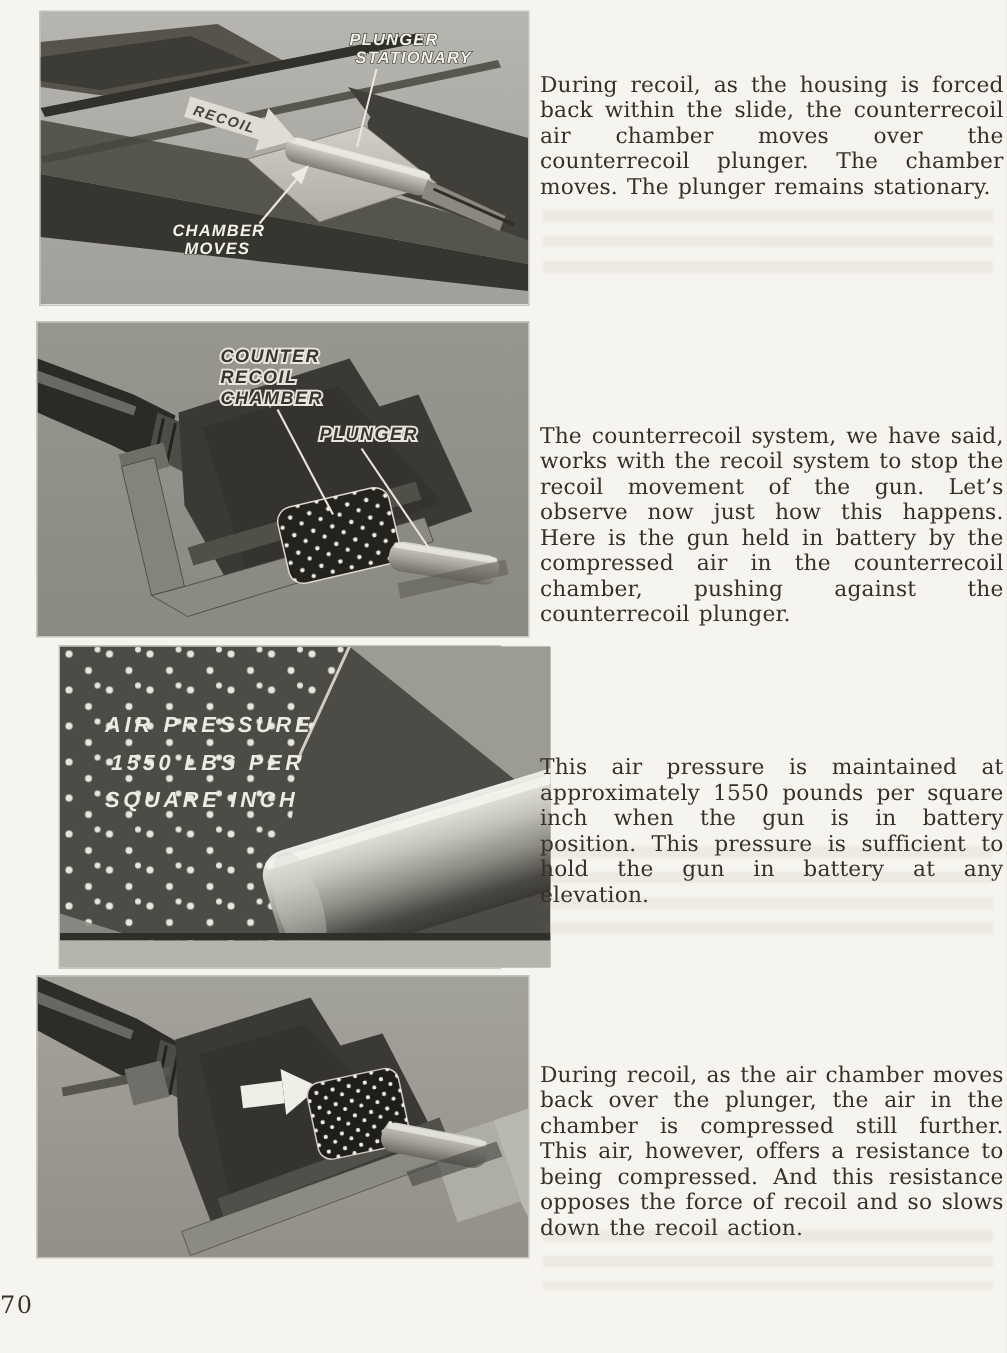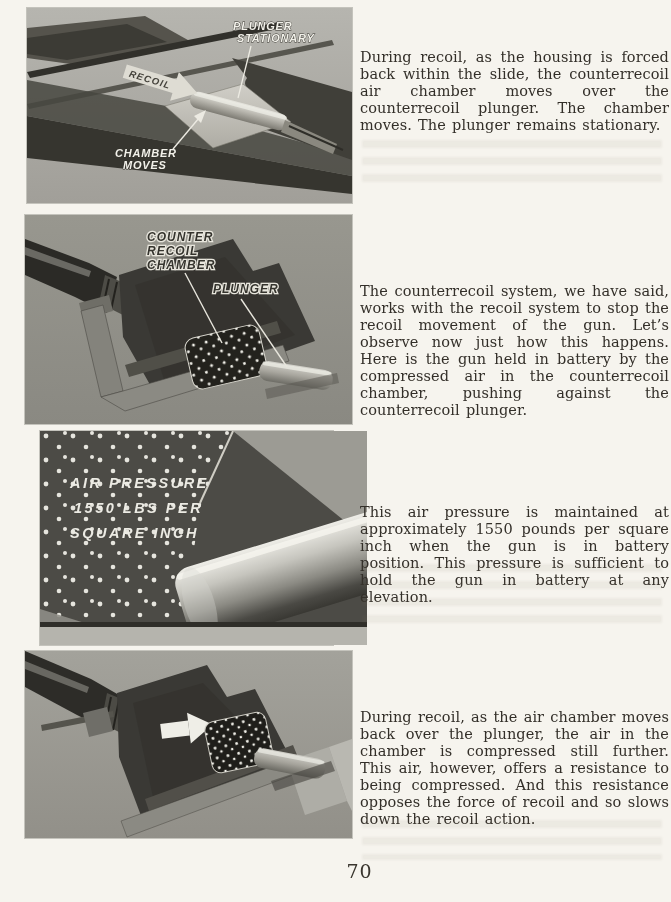--- a/index.html
+++ b/index.html
@@ -2,22 +2,22 @@
 <html><head>
 <meta charset="utf-8">
 <style>
   html,body{margin:0;padding:0;background:#e9e7e1;}
   .page{position:relative;width:671px;height:902px;background:#f6f4ee;overflow:hidden;
         font-family:"DejaVu Serif","Liberation Serif",serif;}
   .fig{position:absolute;box-shadow:0 0 0 1px rgba(70,68,60,.28);}
   .fig svg{display:block;}
   .para{position:absolute;left:360px;width:309px;font-size:14.5px;line-height:17px;
          text-align:justify;color:#332f29;letter-spacing:.1px;word-spacing:1.4px;}
-  .pageno{position:absolute;left:0;right:0;top:860px;text-align:center;
-          font-size:19px;color:#3a362f;letter-spacing:1px;margin-left:48px;}
+  .pageno{position:absolute;left:0;right:0;top:860px;
+          font-size:16px;color:#3a362f;letter-spacing:1px;}
   .ghost{position:absolute;left:362px;width:300px;filter:blur(1.1px);opacity:.5;
          background:repeating-linear-gradient(to bottom,
             rgba(0,0,0,0) 0px, rgba(0,0,0,0) 4px,
             rgba(124,112,92,.16) 4px, rgba(124,112,92,.16) 12px,
             rgba(0,0,0,0) 12px, rgba(0,0,0,0) 17px);}
   
   .lblW{font:italic 800 11px "Liberation Sans",sans-serif;fill:#f2f1ea;letter-spacing:.8px;
         paint-order:stroke;stroke:#35332d;stroke-width:.8px;}
   .lblD{font:italic 800 12px "Liberation Sans",sans-serif;fill:#35342e;letter-spacing:1px;
         paint-order:stroke;stroke:#e8e6dd;stroke-width:2.6px;}

